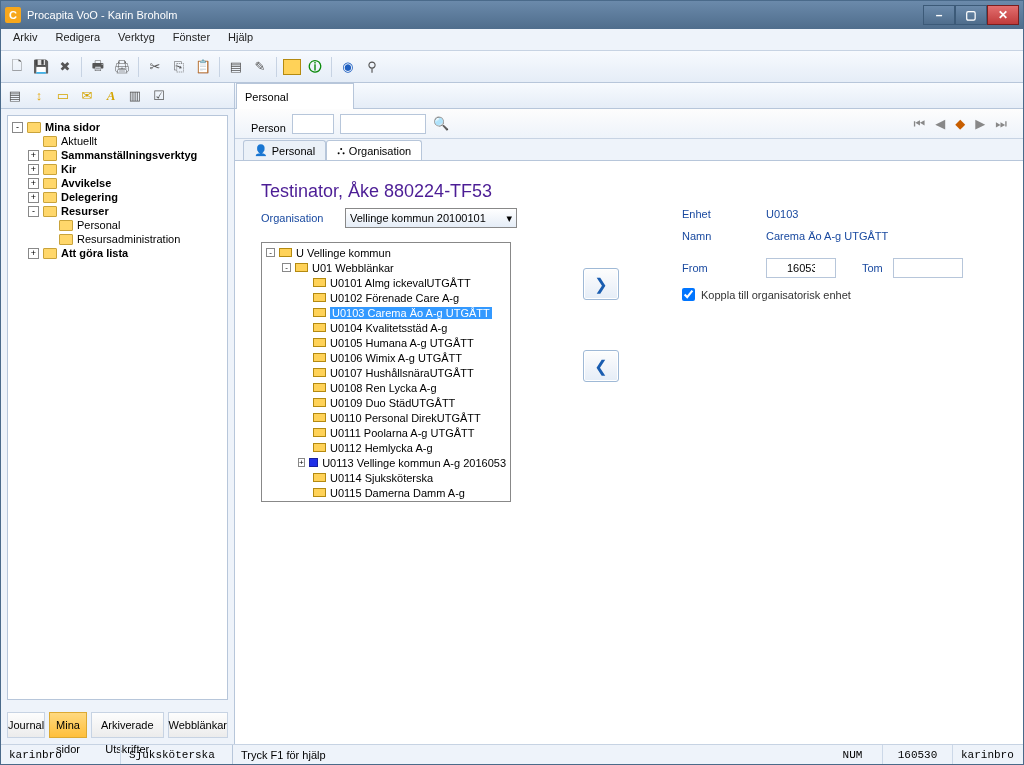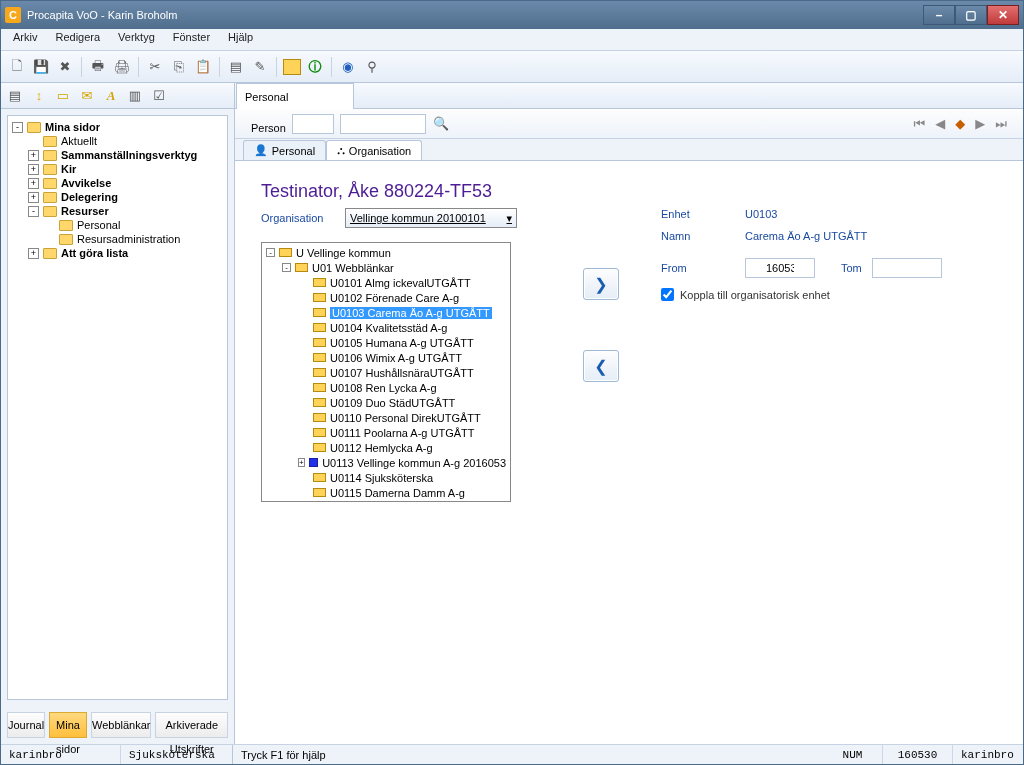--- a/index.html
+++ b/index.html
@@ -38,26 +38,26 @@
 .input-box { background:#fff; border:1px solid #b7c6da; height:20px; padding:0 20px; font-size:11px; }
 .nav-icons { display:flex; gap:10px; color:#888; font-size:13px; margin-right:6px;}
 .tabs-row { height:22px; display:flex; align-items:flex-end; padding-left:8px; gap:0; border-bottom:1px solid #b7c6da; background:#eef3fa;}
 .inner-tab { height:20px; border:1px solid #b7c6da; border-bottom:none; background:#fff; display:flex; align-items:center; padding:0 10px; gap:4px; font-size:11px; border-top-left-radius:3px; border-top-right-radius:3px;}
 .inner-tab.inactive { background:#ebf1f8; }
 .content { flex:1; background:#fff; margin:0 0px; padding:20px 26px; display:flex; flex-direction:column;}
 .person-title { font-size:18px; color:#4c1d95; margin-bottom:6px;}
 .content-row { display:flex; gap:30px; }
 .col-left { width:280px; }
 .col-mid { width:60px; display:flex; flex-direction:column; align-items:center; gap:50px; padding-top:60px;}
-.col-right { flex:1; padding-top:0px;}
+.col-right { flex:1; padding-top:0px;margin-left:21px;}
 .mid-btn { width:36px; height:32px; background:linear-gradient(#fdfdfd,#e5edf7); border:1px solid #9fb9d6; border-radius:3px; display:flex; align-items:center; justify-content:center; font-size:16px; color:#1a5db0; box-shadow: inset 0 0 0 1px #fff;}
 .field-row { display:flex; align-items:center; margin-bottom:10px; font-size:11px;}
 .label { color:#1a4aa0; width:84px; }
 .value { color:#1a4aa0; }
-.org-select { width:172px; height:20px; border:1px solid #888; background:linear-gradient(#fff,#e5edf7); font-size:11px; padding:0 4px; display:flex; align-items:center; justify-content:space-between;text-decoration:underline;}
+.org-select { width:172px; height:20px; border:1px solid #888; background:linear-gradient(#fff,#e5edf7); font-size:11px; padding:0 4px; display:flex; align-items:center; justify-content:space-between;}
 .org-tree { width:250px; height:260px; border:1px solid #888; background:#fff; overflow:auto; padding:2px; font-size:11px; position:relative; margin-top:14px;}
 .org-tree-inner { min-width:100%; }
 .ot-item { display:flex; align-items:center; gap:4px; padding:0px 2px; white-space:nowrap; height:15px;}
 .ot-item.selected .ot-label { background:#3399ff; color:#fff; padding:0 2px;}
 .ot-box { width:9px; height:9px; border:1px solid #888; display:flex; align-items:center; justify-content:center; font-size:8px; line-height:1; background:#fff;}
 .ot-nobox { width:11px; }
 .ot-fold { width:13px; height:9px; background:#ffd258; border:1px solid #b48a10;}
 .ot-fold.blue { background:#2030e8; border-color:#181fa0;}
 .ot-ind1 { margin-left:16px; }
 .ot-ind2 { margin-left:32px; }
@@ -174,22 +174,22 @@
           <div class="tree-item tree-indent-1">
             <span class="exp">+</span>
             <span class="tree-folder"></span>
             <span style="font-weight:bold">Att göra lista</span>
           </div>
         </div>
     </div>
     <div class="left-btns">
       <div class="left-btn">Journal</div>
       <div class="left-btn active">Mina sidor</div>
+      <div class="left-btn">Arkiverade Utskrifter</div>
       <div class="left-btn">Webblänkar</div>
-      <div class="left-btn">Arkiverade Utskrifter</div>
     </div>
   </div>
 
   <div class="right-pane">
     <div class="right-toolbar">
       <div class="right-tab">Personal</div>
     </div>
     <div class="subheader">
       <div class="subheader-left">
         <span style="margin-left:6px">Person</span>

